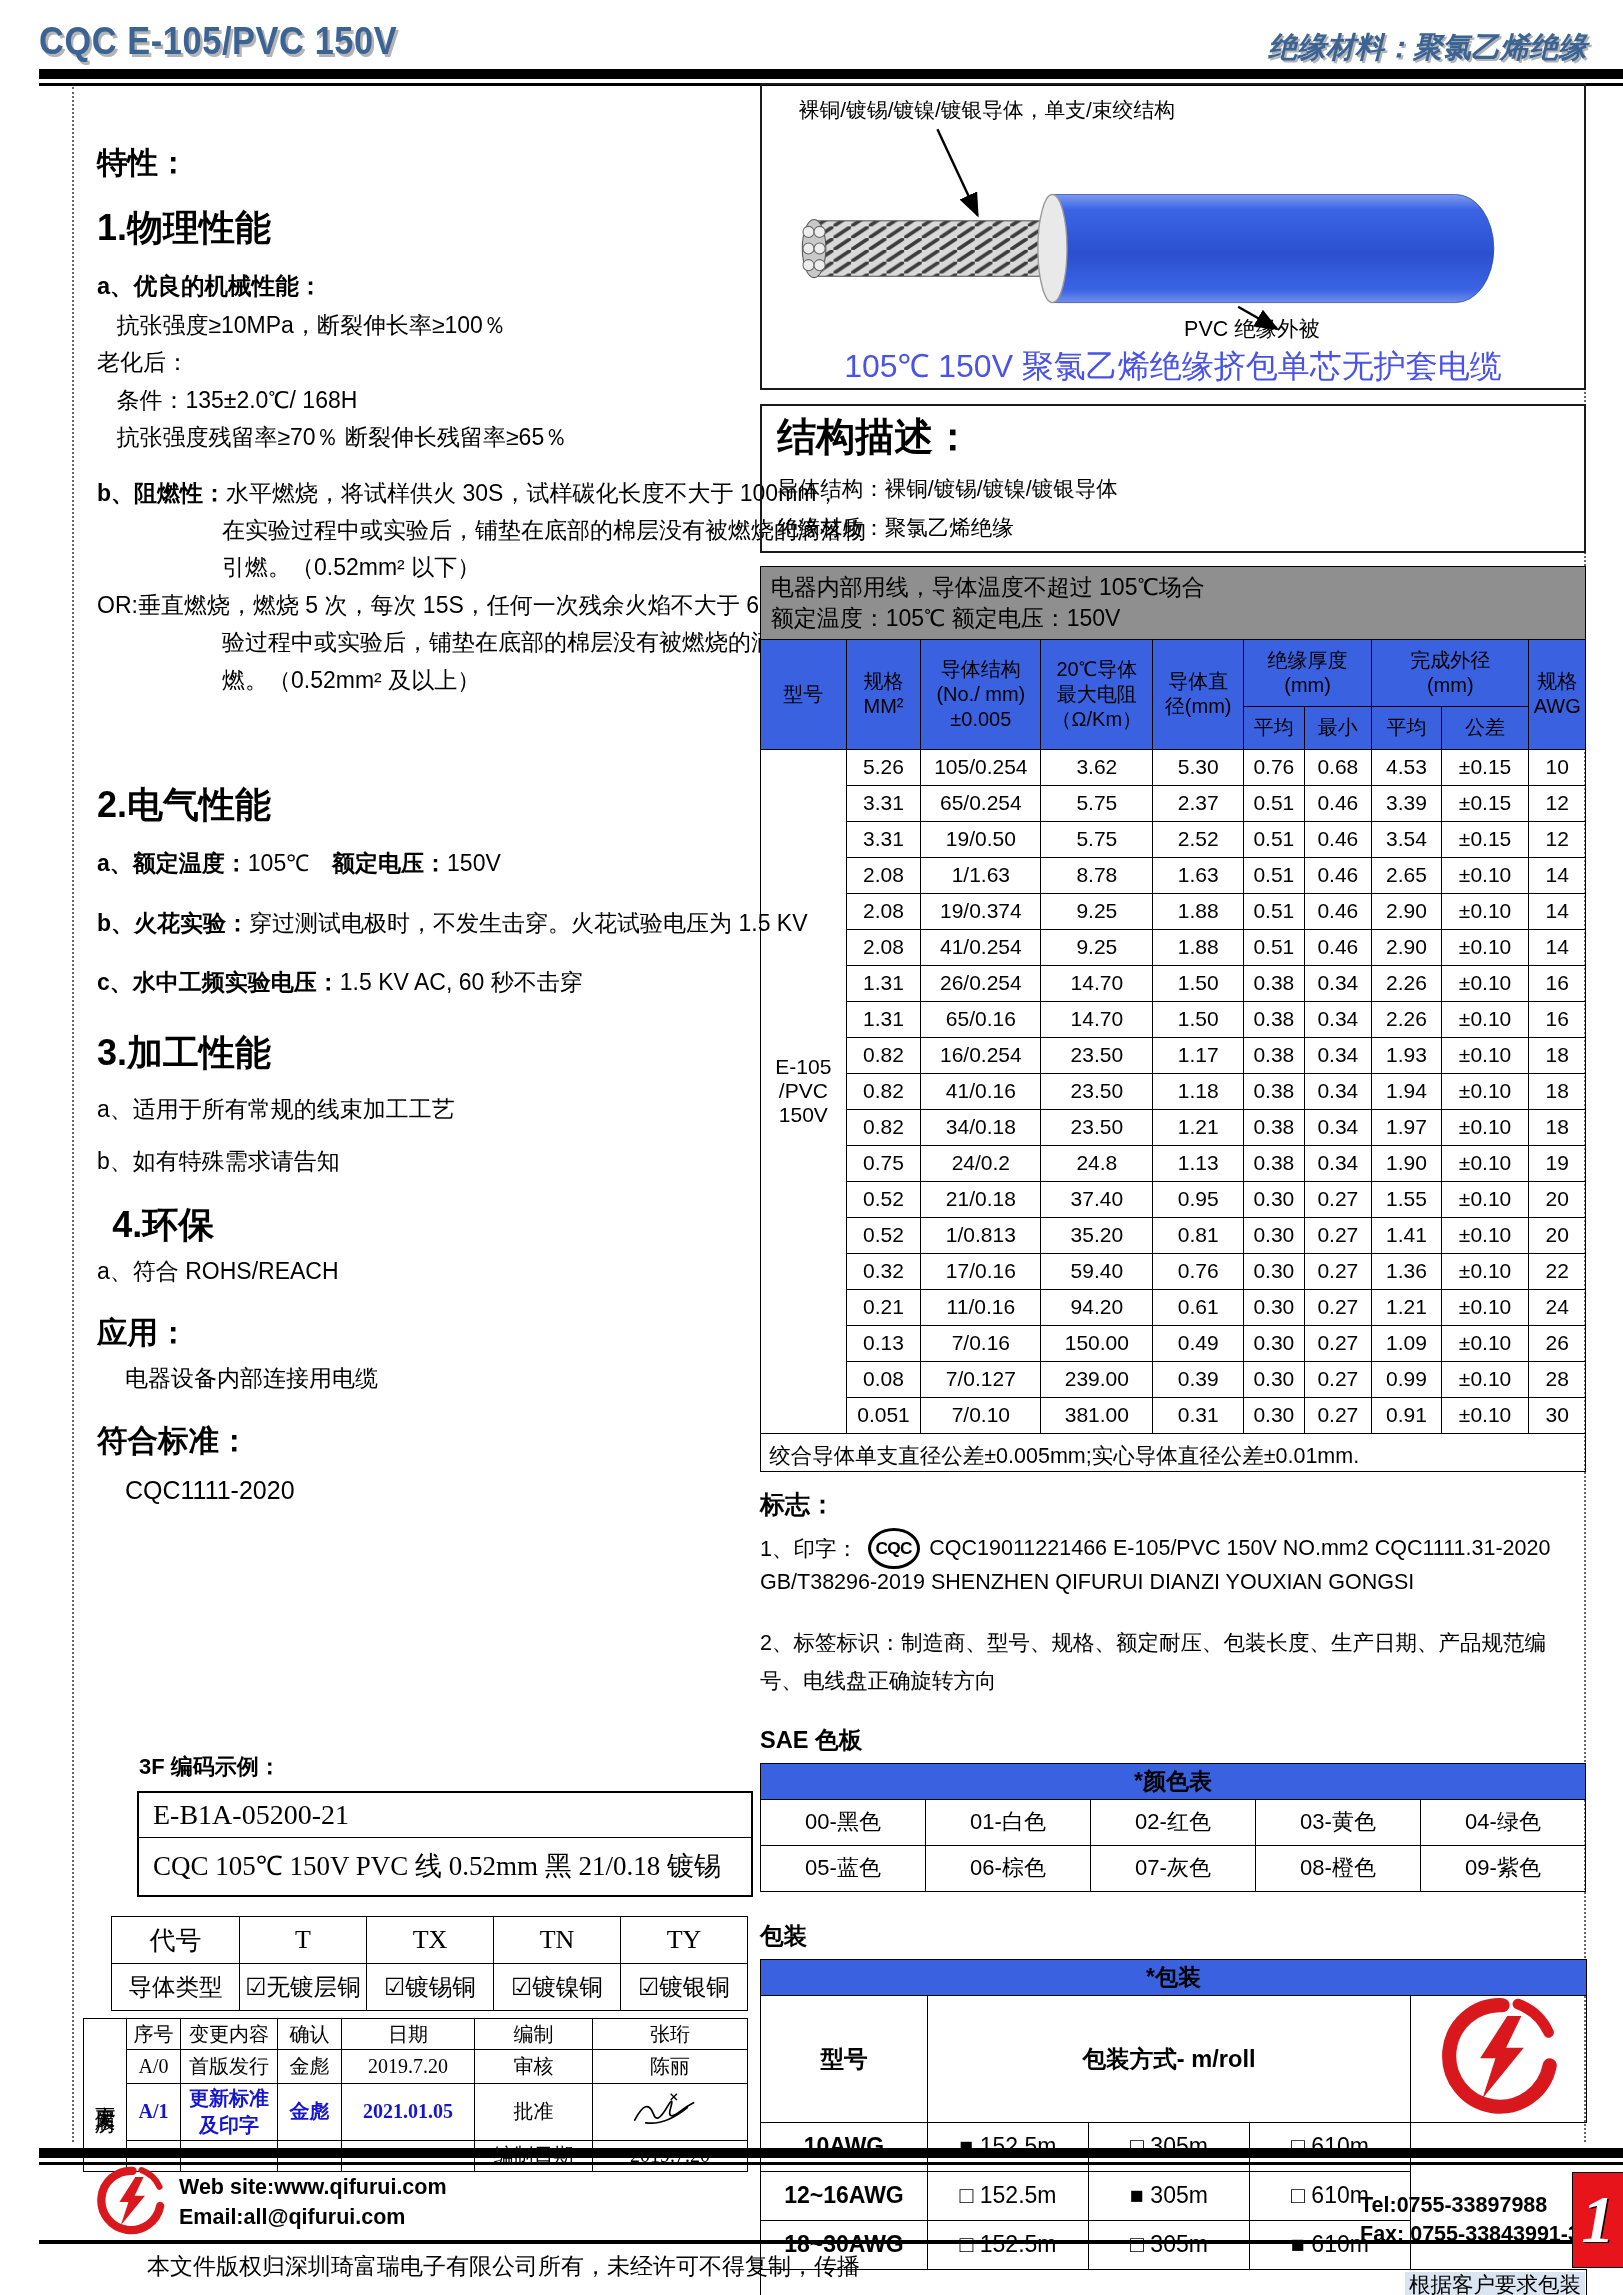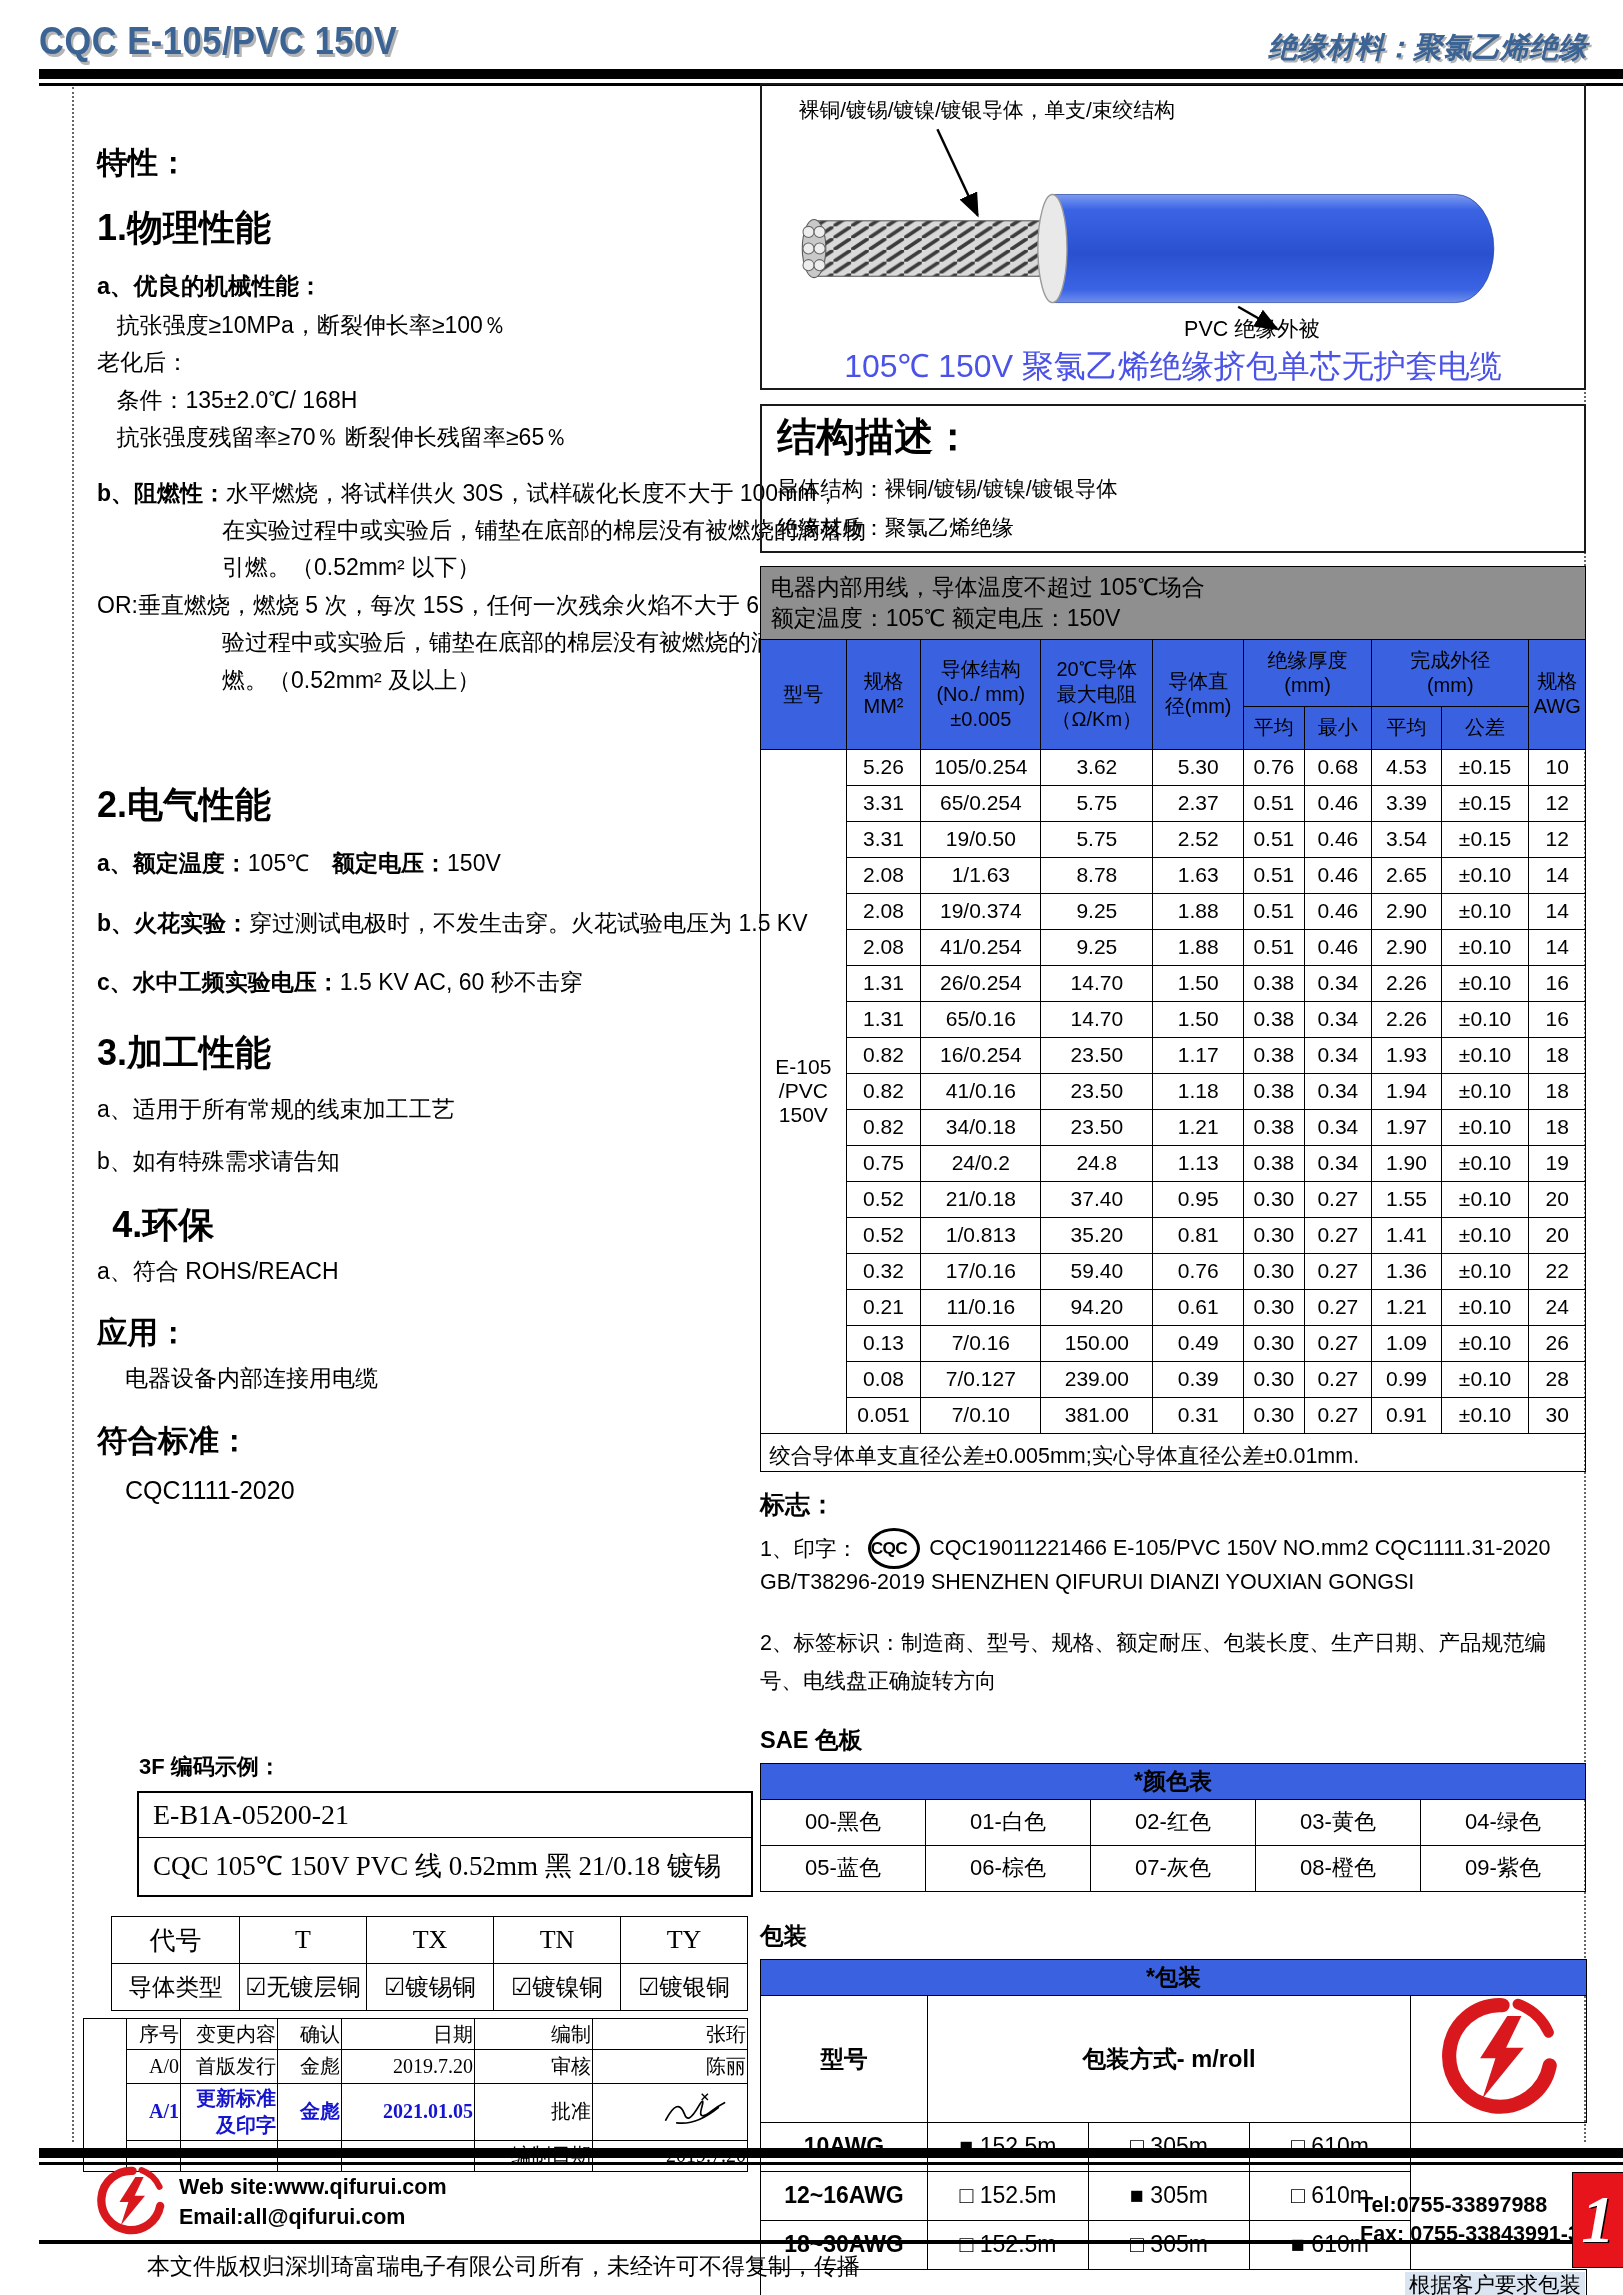--- a/index.html
+++ b/index.html
@@ -26,21 +26,21 @@
   .code-box .r1{height:44px;line-height:44px;font-size:28px;padding-left:14px;border-bottom:1.4px solid #000}
   .code-box .r2{height:57px;line-height:57px;font-size:27px;padding-left:14px;white-space:nowrap}
   
   #ctable{position:absolute;left:14px;top:1833px;border-collapse:collapse;table-layout:fixed;width:636px;
     font-family:"Liberation Serif",serif}
   #ctable td{border:1.4px solid #000;text-align:center;font-size:23.6px;height:44px}
   #ctable tr:first-child td{font-size:26px}
   
   #rtable{position:absolute;left:-14px;top:1935px;border-collapse:collapse;table-layout:fixed;width:664px;
     font-family:"Liberation Serif",serif}
-  #rtable td{border:1.4px solid #000;text-align:right;font-size:20px;overflow:hidden}
+  #rtable td{border:1.4px solid #000;text-align:center;font-size:20px;overflow:hidden}
   #rtable .side{font-size:21px;letter-spacing:2.8px;writing-mode:vertical-lr;text-orientation:upright;padding:2.8px 0}
   #rtable .rh0 td{height:28px}.rh1 td{height:30.5px}.rh2 td{height:46px}.rh3 td{height:28px}
   #rtable .rev-blue{color:#1515d0;font-weight:bold}
   
   #right-col{left:760px;top:83px;width:826px}
   .figbox{border:2.1px solid #1a1a1a;height:303px;position:relative}
   .fig-caption{text-align:center;font-size:32px;color:#4a52e8;margin-top:1.4px;white-space:nowrap}
   .structbox{border:2.1px solid #1a1a1a;margin-top:14px;padding:4.2px 15.3px 9.7px 15.3px}
   .struct-title{font-size:39px;font-weight:bold}
   .struct-line{font-size:21.5px;margin-top:9.7px}
@@ -50,21 +50,21 @@
   table.spec th,table.spec td{border:1.4px solid #000;text-align:center;padding:0}
   table.spec th{background:#3a62e0;font-weight:normal;font-size:20px;line-height:1.25}
   table.spec td{font-size:21px;height:35px}
   .pre{white-space:pre-line}
   .tall-gap{line-height:2.1}
   .model-cell{font-size:21px;text-align:center}
   .footnote{border:1.4px solid #000;border-top:none;font-size:21.5px;padding:7px 8.3px;height:23.6px;white-space:nowrap}
   .mark-title{font-size:25px;font-weight:bold;margin-top:15.3px}
   .mark-line{font-size:21.5px;margin-top:7px;display:flex;align-items:center;gap:9.7px;white-space:nowrap}
   .cqc-badge{display:inline-block;border:3.5px solid #000;border-radius:50%;width:46px;height:35px;line-height:35px;
-    text-align:left;font-weight:bold;font-size:17.3px;letter-spacing:-0.7px}
+    text-align:center;font-weight:bold;font-size:17.3px;letter-spacing:-0.7px}
   .mark-line2{font-size:21.5px;margin-top:1px;white-space:nowrap}
   .mark-item2{font-size:21.5px;margin-top:30.5px;line-height:1.75;width:826px}
   .sec-label{font-size:23.6px;font-weight:bold;margin-top:23.6px}
   table.blue-tbl{border-collapse:collapse;table-layout:fixed;width:826px;margin-top:7px}
   table.blue-tbl th,table.blue-tbl td{border:1.4px solid #000;text-align:center}
   table.blue-tbl th{background:#3a62e0;font-size:23px;font-weight:bold;height:33px}
   #sae-tbl td{font-size:22px;height:43px}
   #pack-tbl td{font-size:23px;height:46px}
   #pack-tbl .subhead td{font-size:23.6px;font-weight:bold;height:39px}
   #pack-tbl .modelcell{font-weight:bold}

